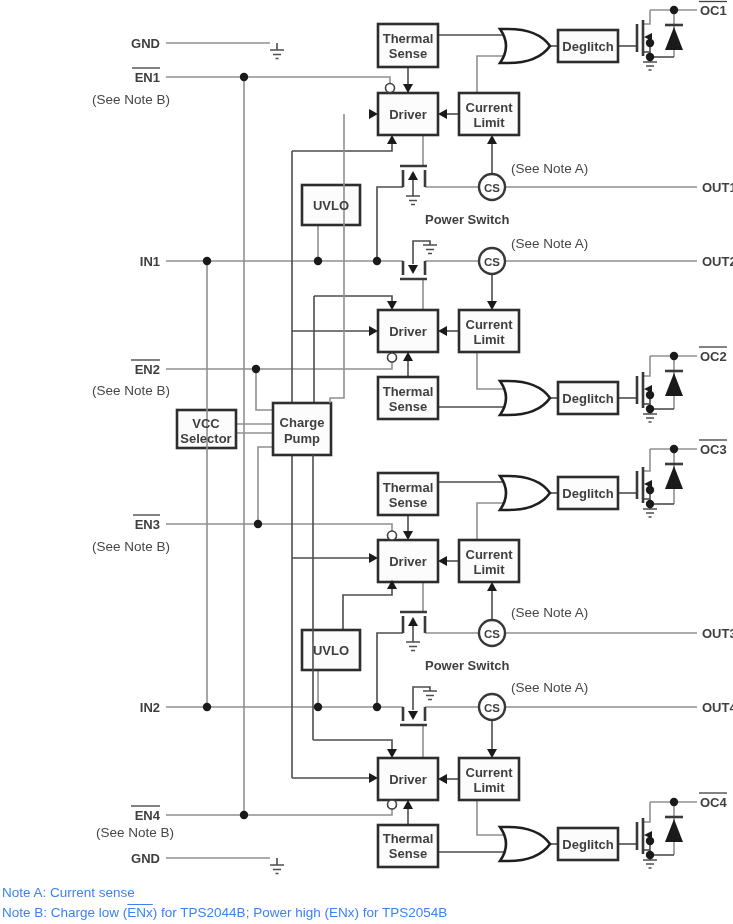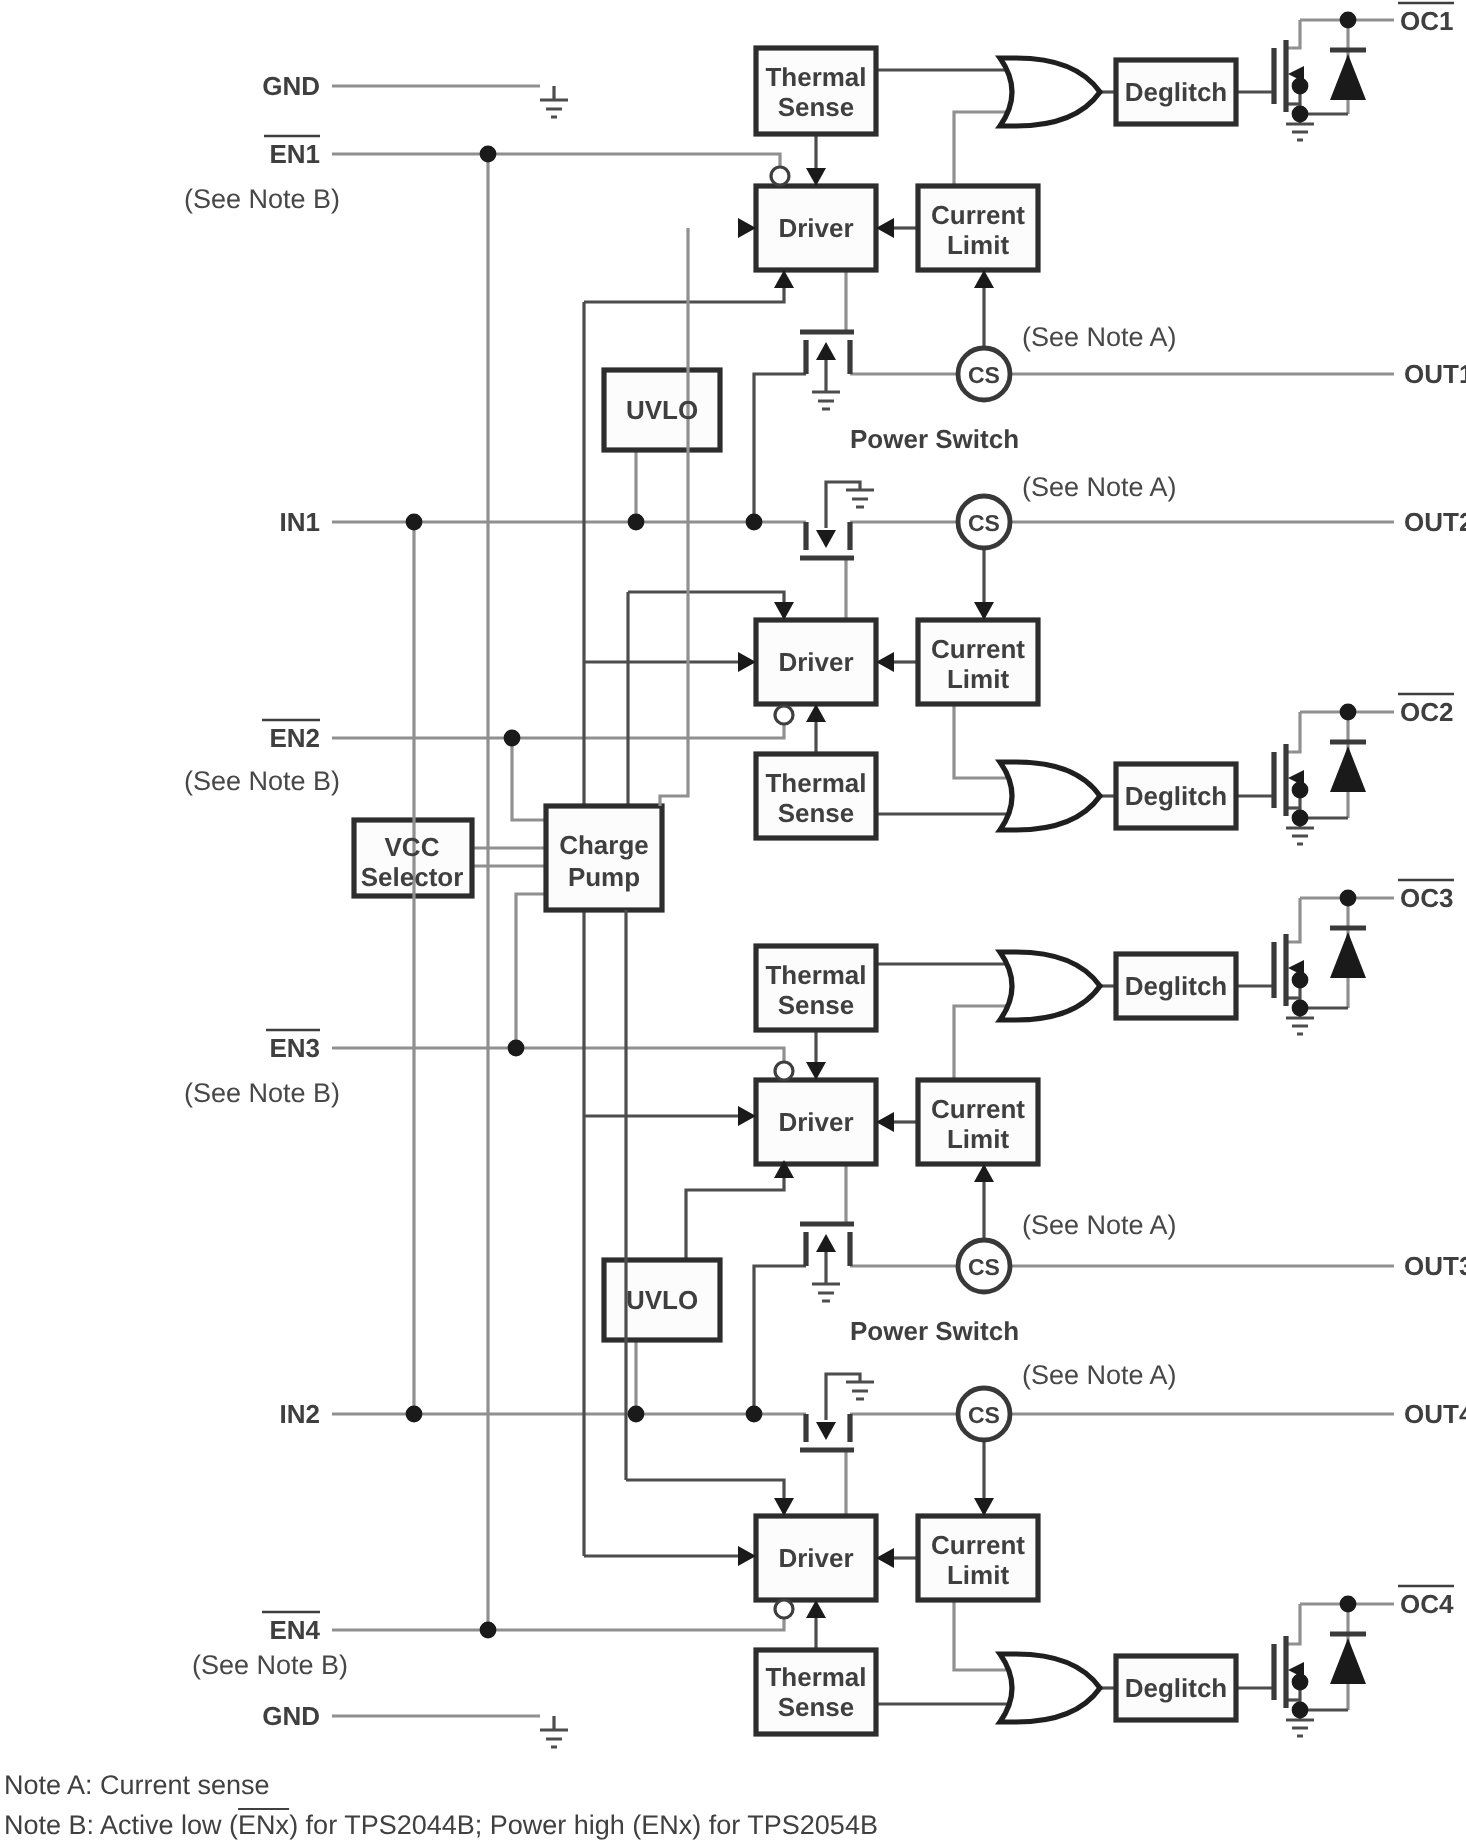--- a/index.html
+++ b/index.html
@@ -13,21 +13,21 @@
   .org{fill:#ffffff;stroke:#1f1f1f;stroke-width:2.6;}
   .csc{fill:#ffffff;stroke:#383838;stroke-width:2.4;}
   .bub{fill:#ffffff;stroke:#3f3f3f;stroke-width:1.6;}
   .dot{fill:#1a1a1a;}
   .arr{fill:#1a1a1a;stroke:none;}
   .gnd{stroke:#4d4d4d;stroke-width:1.6;fill:none;}
   .bt{font-family:"Liberation Sans",sans-serif;font-size:13px;font-weight:bold;fill:#3f3f3f;}
   .pt{font-family:"Liberation Sans",sans-serif;font-size:13px;font-weight:bold;fill:#3f3f3f;}
   .nt{font-family:"Liberation Sans",sans-serif;font-size:13.5px;fill:#474747;}
   .ov{stroke:#3f3f3f;stroke-width:1.3;}
-  .note{position:absolute;left:2px;font-size:13.5px;color:#404040;white-space:nowrap;}
+  .note{position:absolute;left:2px;font-size:13.5px;color:#3b82f6;white-space:nowrap;}
   .ovl{text-decoration:overline;}
 </style>
 </head>
 <body>
 
 <div id="stage">
 <svg width="733" height="924" viewBox="0 0 733 924">
 
   <g>
     <path class="wg" d="M166,43 H270"></path>
@@ -347,14 +347,14 @@
     <text class="bt" x="588" y="848.5" text-anchor="middle">Deglitch</text>
 
     <text class="bt" x="492" y="191.5" text-anchor="middle" style="font-size:11.5px">CS</text>
     <text class="bt" x="492" y="265.5" text-anchor="middle" style="font-size:11.5px">CS</text>
     <text class="bt" x="492" y="637.5" text-anchor="middle" style="font-size:11.5px">CS</text>
     <text class="bt" x="492" y="711.5" text-anchor="middle" style="font-size:11.5px">CS</text>
   </g>
 </svg>
 
   <div class="note" style="top:885px"><span>Note A: Current sense</span></div>
-  <div class="note" style="top:905px"><span>Note B: Active low (</span><span class="ovl">ENx</span><span>) for TPS2044B; Power high (ENx) for TPS2054B</span></div>
+  <div class="note" style="top:905px"><span>Note B: Charge low (</span><span class="ovl">ENx</span><span>) for TPS2044B; Power high (ENx) for TPS2054B</span></div>
 </div>
 
 </body></html>

